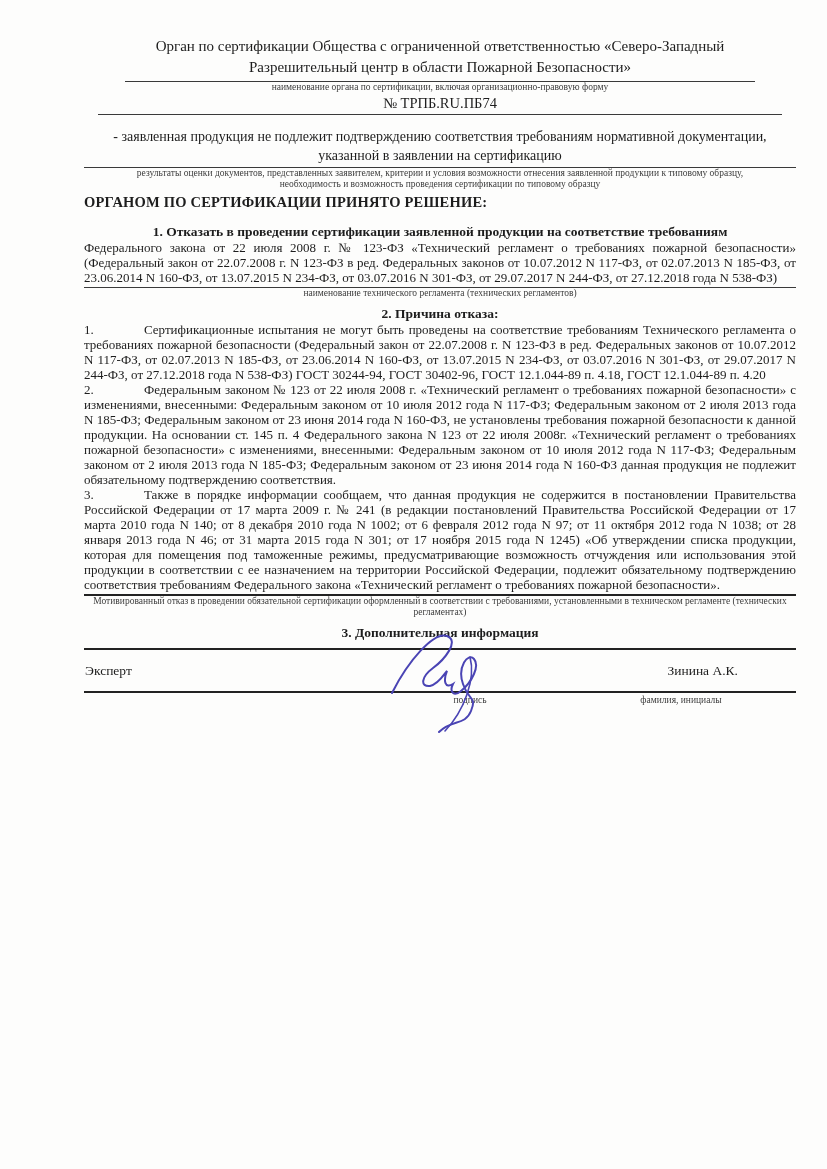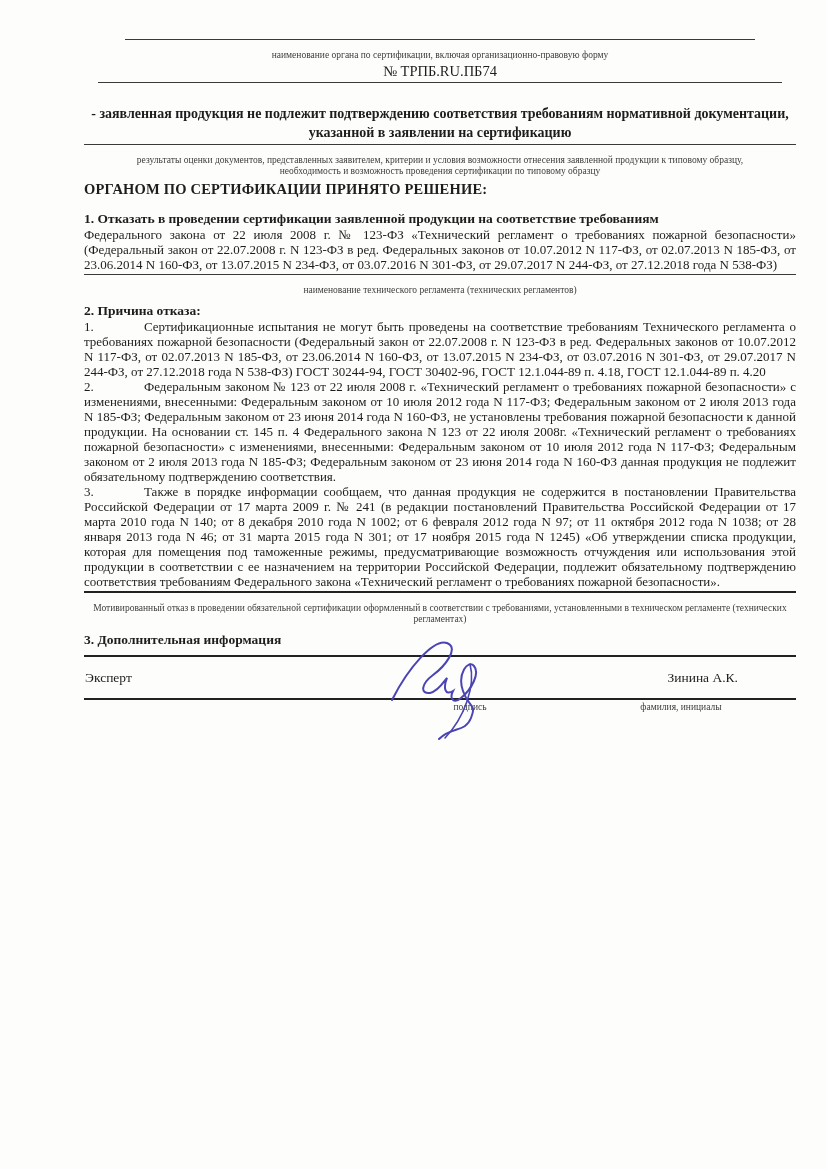--- a/index.html
+++ b/index.html
@@ -8,31 +8,31 @@
     position:relative; width:827px; height:1169px; margin:0 auto;
     background:#fdfdfc; overflow:hidden;
     font-family:"Liberation Serif", serif; color:#1d1d1d;
     -webkit-font-smoothing:antialiased;
   }
   .content { position:absolute; left:84px; top:36px; width:712px; }
   .rule { border:0; border-top:1px solid #3a3a3a; height:0; }
   .rule.thick { border-top:2px solid #222; }
   .caption {
     font-size:9.5px; line-height:11px; color:#3c3c3c; text-align:center;
-    margin:10px auto 0 auto;
+    margin:0 auto 0 auto;
   }
   .org-title { font-size:15px; line-height:21px; max-width:655px; margin:0 auto; text-align:center; }
   .hdr-rule1 { width:630px; margin:3px auto 0 auto; }
   .hdr-rule2 { width:684px; margin:3px auto 0 auto; }
   .accred-number { font-size:14.5px; line-height:16px; text-align:center; margin-top:2px; }
-  .statement { font-size:14px; line-height:19px; text-align:center; margin-top:21px;font-weight:bold; }
+  .statement { font-size:14px; line-height:19px; text-align:center; margin-top:12px; }
   .stmt-rule { width:712px; margin-top:2px; }
   .stmt-caption { max-width:640px; }
   .decision-heading { font-size:14.5px; font-weight:bold; text-align:left; margin-top:4px; letter-spacing:.2px; }
-  .sec-heading { font-size:13.5px; font-weight:bold; line-height:16px; }
+  .sec-heading { font-size:13.5px; font-weight:bold; line-height:16px;text-align:center; }
   .s1-heading { margin-top:13px; }
   .body-text { font-size:13px; line-height:15px; text-align:justify; }
   .pnum { display:inline-block; width:60px; }
   .s1-rule { margin-top:2px; }
   .s2-heading { margin-top:7px; }
   .refusal-rule { margin-top:2px; }
   .s3-heading { margin-top:7px; }
   .sig-block { position:relative; margin-top:7px; height:80px; }
   .sig-rule-top { position:absolute; left:0; top:0; width:712px; }
   .sig-rule-bottom { position:absolute; left:0; top:43px; width:712px; }
@@ -42,20 +42,21 @@
   .sig-caption-name { position:absolute; right:45px; top:47px; width:140px; font-size:9.5px; color:#3c3c3c; text-align:center;font-family:Liberation Serif, serif; }
   .sig-ink { position:absolute; left:298px; top:-21px; width:132px; height:106px; }
 </style>
 </head>
 <body>
 
 <div class="page">
   <div class="content">
 
     <div>
+      <div class="org-title">Орган по сертификации Общества с ограниченной ответственностью «Северо-Западный Разрешительный центр в области Пожарной Безопасности»</div>
       <hr class="rule hdr-rule1">
       <div class="caption">наименование органа по сертификации, включая организационно-правовую форму</div>
       <div class="accred-number">№ ТРПБ.RU.ПБ74</div>
       <hr class="rule hdr-rule2">
     </div>
 
     <div>
       <div class="statement">- заявленная продукция не подлежит подтверждению соответствия требованиям нормативной документации, указанной в заявлении на сертификацию</div>
       <hr class="rule stmt-rule">
       <div class="caption stmt-caption">результаты оценки документов, представленных заявителем, критерии и условия возможности отнесения заявленной продукции к типовому образцу, необходимость и возможность проведения сертификации по типовому образцу</div>

